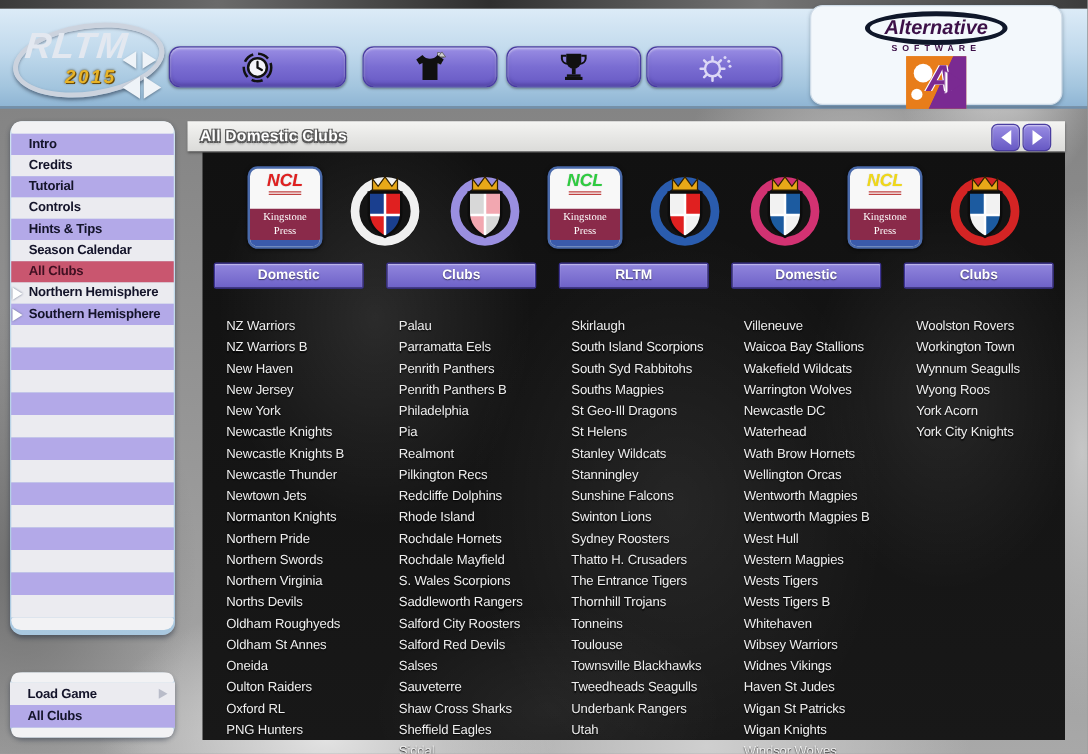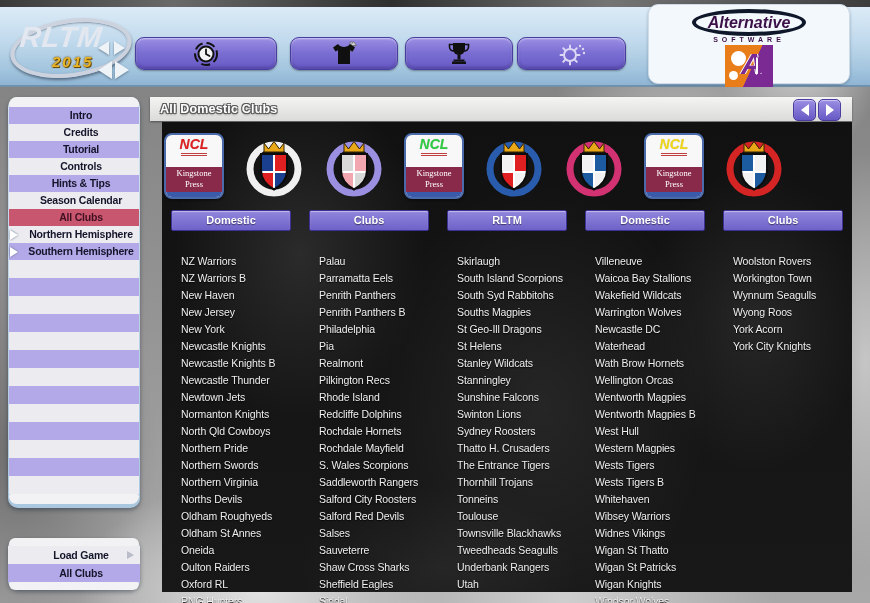--- a/index.html
+++ b/index.html
@@ -68,21 +68,21 @@
     border-top:9px solid transparent;border-bottom:9px solid transparent;border-left:13px solid #7a2a92;
     filter:drop-shadow(-2px 0 0 #fff);}
   
   #sidebar-panel{position:absolute;left:8px;top:97px;width:132px;
     background:linear-gradient(to bottom,#cfe2f0,#a9c8e0);border-radius:10px;
     box-shadow:0 2px 4px rgba(20,30,50,.45);padding:0 0 4px 0;}
   .side-cap{height:10px;background:#f2f2f4;border-radius:10px 10px 3px 3px;margin:0 1px;}
   .side-cap.bottom{border-radius:3px 3px 10px 10px;}
   #sidebar-list{margin:0 1px;}
   .side-row{position:relative;height:17px;line-height:17px;font-size:10.5px;font-weight:bold;
-    color:#14142a;padding-left:14px;letter-spacing:-0.2px;white-space:nowrap;cursor:pointer;text-align:center;}
+    color:#14142a;padding-left:14px;letter-spacing:-0.2px;white-space:nowrap;cursor:pointer;}
   .side-row:nth-child(odd){background:#b3a9e8;}
   .side-row:nth-child(even){background:#ebebf0;}
   .side-row.empty{height:18px;cursor:default;}
   .side-row.selected{background:#c9566f;color:#401022;}
   .expand-tri{position:absolute;left:1px;top:4px;width:0;height:0;
     border-top:5px solid transparent;border-bottom:5px solid transparent;border-left:8px solid #ffffff;
     filter:drop-shadow(0 0 1px #66718a);}
   #sidebar-footer{position:absolute;left:8px;top:538px;width:132px;
     background:linear-gradient(to bottom,#cfe2f0,#a9c8e0);border-radius:10px;
     box-shadow:0 2px 4px rgba(20,30,50,.45);padding:0;}
@@ -106,21 +106,21 @@
   .nav-tri-r{width:0;height:0;border-top:6px solid transparent;border-bottom:6px solid transparent;border-left:8px solid #fff;}
   
   #content{position:absolute;left:162px;top:122px;width:690px;height:470px;
     background-image:
       radial-gradient(ellipse 180px 240px at 20% 28%, rgba(255,255,255,.10), rgba(255,255,255,0) 70%),
       radial-gradient(ellipse 240px 320px at 55% 60%, rgba(255,255,255,.07), rgba(255,255,255,0) 70%),
       radial-gradient(ellipse 160px 220px at 86% 42%, rgba(255,255,255,.08), rgba(255,255,255,0) 70%),
       radial-gradient(ellipse 200px 120px at 40% 95%, rgba(255,255,255,.06), rgba(255,255,255,0) 70%),
       linear-gradient(#111111,#181818);}
   #logo-row{position:absolute;left:0;top:8px;width:690px;height:72px;
-    display:flex;align-items:center;gap:16px;box-sizing:border-box;}
+    display:flex;align-items:center;padding-left:34px;gap:16px;box-sizing:border-box;}
   .logo-slot{width:64px;height:68px;position:relative;flex:0 0 64px;display:flex;align-items:center;justify-content:center;cursor:pointer;}
   
   .ncl-card{width:56px;height:62px;background:#f8f8f8;border:2px solid #4a6aaa;border-radius:8px;
     overflow:hidden;display:flex;flex-direction:column;box-shadow:0 1px 3px rgba(0,0,0,.6);}
   .ncl-top{flex:1;text-align:center;position:relative;}
   .ncl-txt{display:block;font-size:14px;font-weight:bold;font-style:italic;line-height:16px;margin-top:1px;
     text-shadow:0 0 1px rgba(0,0,0,.25);}
   .ncl-lines{margin:0 auto;width:34px;}
   .ncl-lines i{display:block;height:1px;background:#c04040;margin:1px 4px;}
   .ncl-band{height:24px;background:#8a2a4a;color:#fff;text-align:center;
@@ -414,21 +414,20 @@
           <div class="club-row">NZ Warriors</div>
           <div class="club-row">NZ Warriors B</div>
           <div class="club-row">New Haven</div>
           <div class="club-row">New Jersey</div>
           <div class="club-row">New York</div>
           <div class="club-row">Newcastle Knights</div>
           <div class="club-row">Newcastle Knights B</div>
           <div class="club-row">Newcastle Thunder</div>
           <div class="club-row">Newtown Jets</div>
           <div class="club-row">Normanton Knights</div>
-          <div class="club-row">North Qld Cowboys</div>
           <div class="club-row">Northern Pride</div>
           <div class="club-row">Northern Swords</div>
           <div class="club-row">Northern Virginia</div>
           <div class="club-row">Norths Devils</div>
           <div class="club-row">Oldham Roughyeds</div>
           <div class="club-row">Oldham St Annes</div>
           <div class="club-row">Oneida</div>
           <div class="club-row">Oulton Raiders</div>
           <div class="club-row">Oxford RL</div>
           <div class="club-row">PNG Hunters</div>
@@ -438,22 +437,22 @@
         <div class="col-head">Clubs</div>
         <div class="club-list">
           <div class="club-row">Palau</div>
           <div class="club-row">Parramatta Eels</div>
           <div class="club-row">Penrith Panthers</div>
           <div class="club-row">Penrith Panthers B</div>
           <div class="club-row">Philadelphia</div>
           <div class="club-row">Pia</div>
           <div class="club-row">Realmont</div>
           <div class="club-row">Pilkington Recs</div>
+          <div class="club-row">Redcliffe Dolphins</div>
           <div class="club-row">Rhode Island</div>
-          <div class="club-row">Redcliffe Dolphins</div>
           <div class="club-row">Rochdale Hornets</div>
           <div class="club-row">Rochdale Mayfield</div>
           <div class="club-row">S. Wales Scorpions</div>
           <div class="club-row">Saddleworth Rangers</div>
           <div class="club-row">Salford City Roosters</div>
           <div class="club-row">Salford Red Devils</div>
           <div class="club-row">Salses</div>
           <div class="club-row">Sauveterre</div>
           <div class="club-row">Shaw Cross Sharks</div>
           <div class="club-row">Sheffield Eagles</div>
@@ -498,21 +497,21 @@
           <div class="club-row">Wellington Orcas</div>
           <div class="club-row">Wentworth Magpies</div>
           <div class="club-row">Wentworth Magpies B</div>
           <div class="club-row">West Hull</div>
           <div class="club-row">Western Magpies</div>
           <div class="club-row">Wests Tigers</div>
           <div class="club-row">Wests Tigers B</div>
           <div class="club-row">Whitehaven</div>
           <div class="club-row">Wibsey Warriors</div>
           <div class="club-row">Widnes Vikings</div>
-          <div class="club-row">Wigan St Thatto</div>
+          <div class="club-row">Haven St Judes</div>
           <div class="club-row">Wigan St Patricks</div>
           <div class="club-row">Wigan Knights</div>
           <div class="club-row">Windsor Wolves</div>
         </div>
       </div>
       <div class="col">
         <div class="col-head">Clubs</div>
         <div class="club-list">
           <div class="club-row">Woolston Rovers</div>
           <div class="club-row">Workington Town</div>

